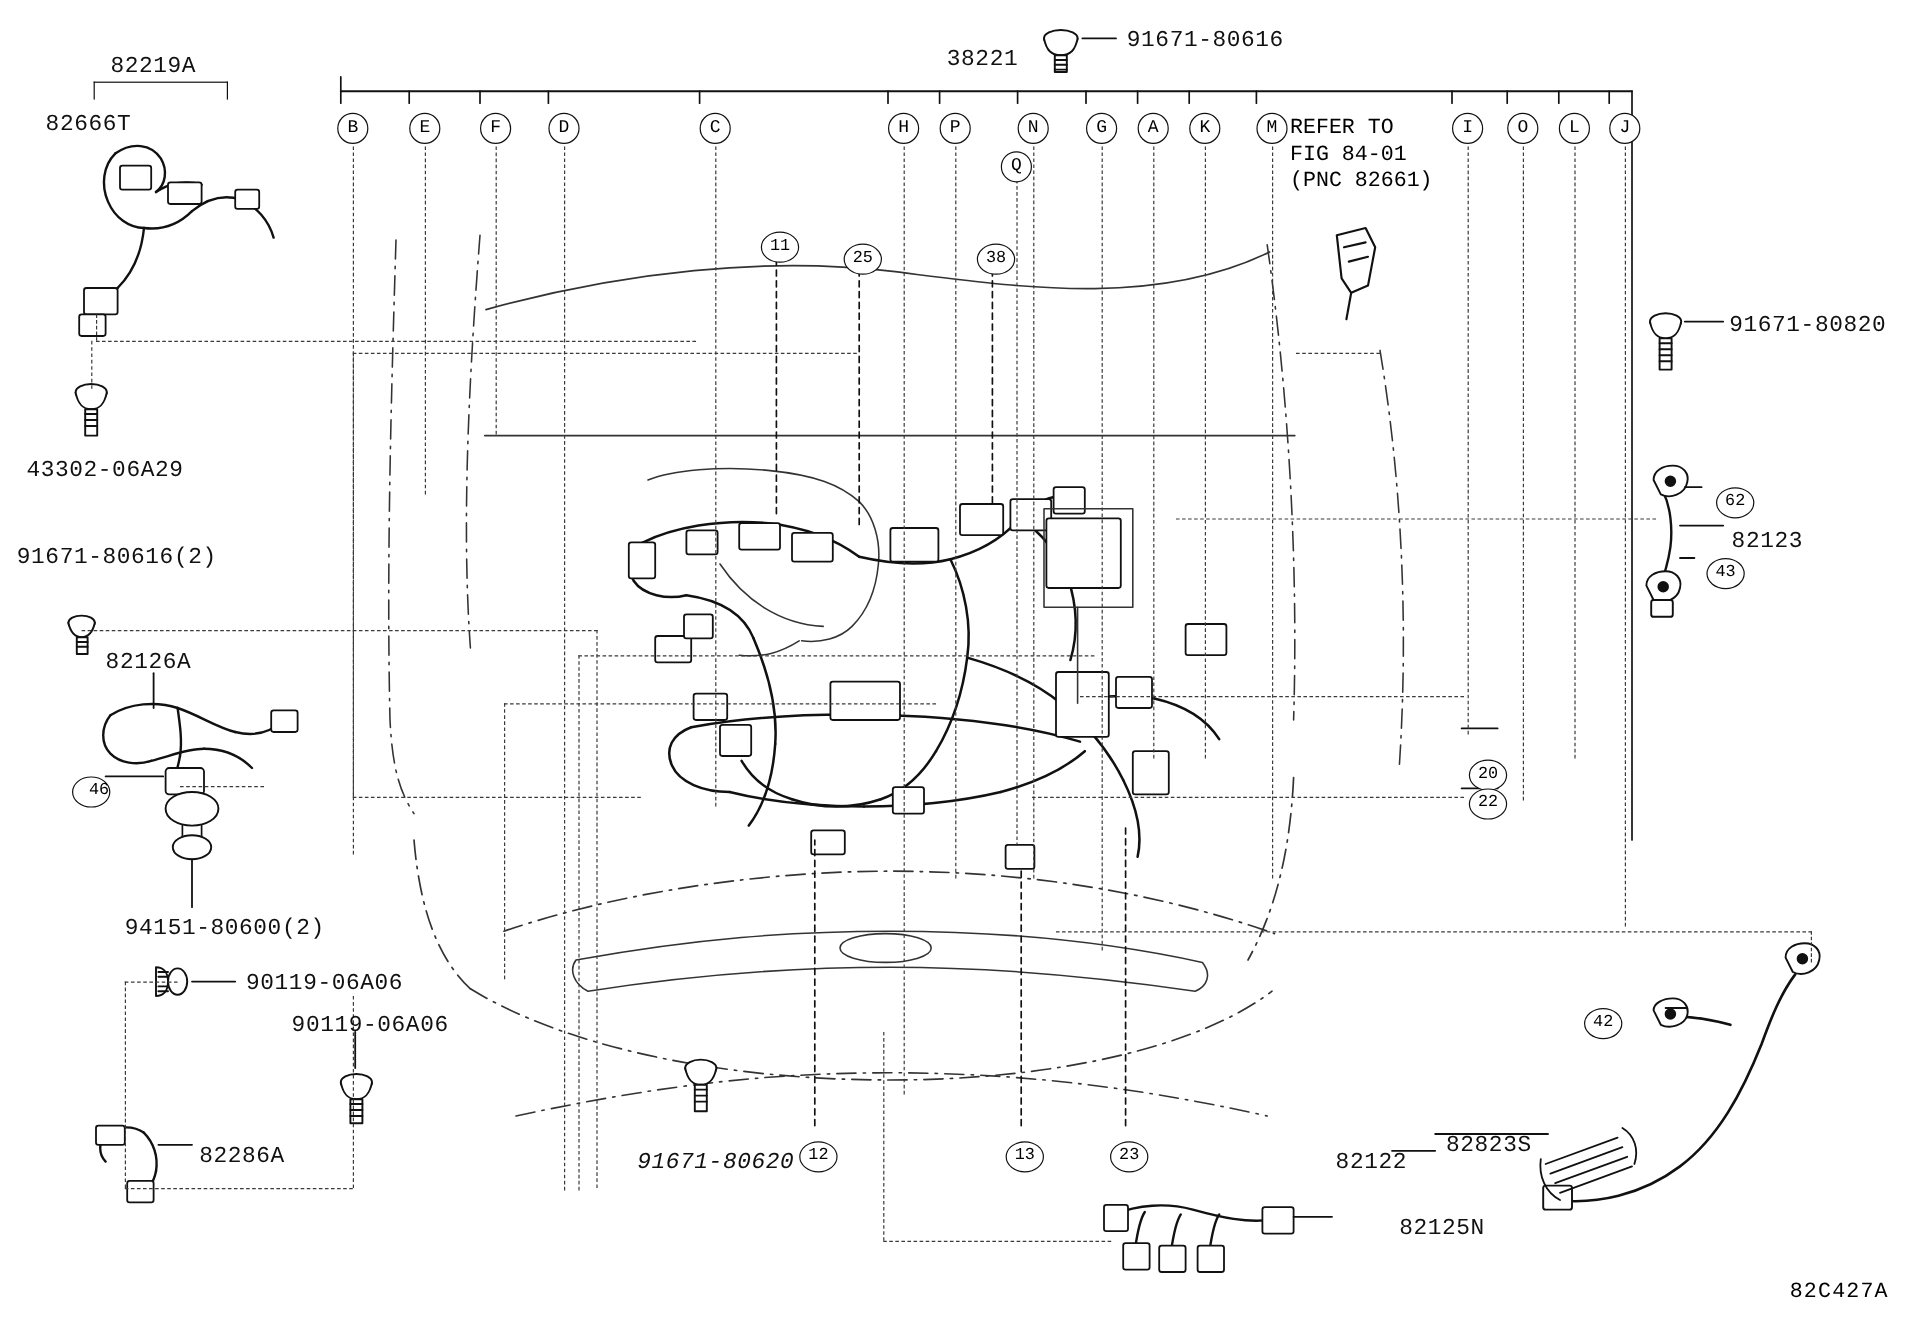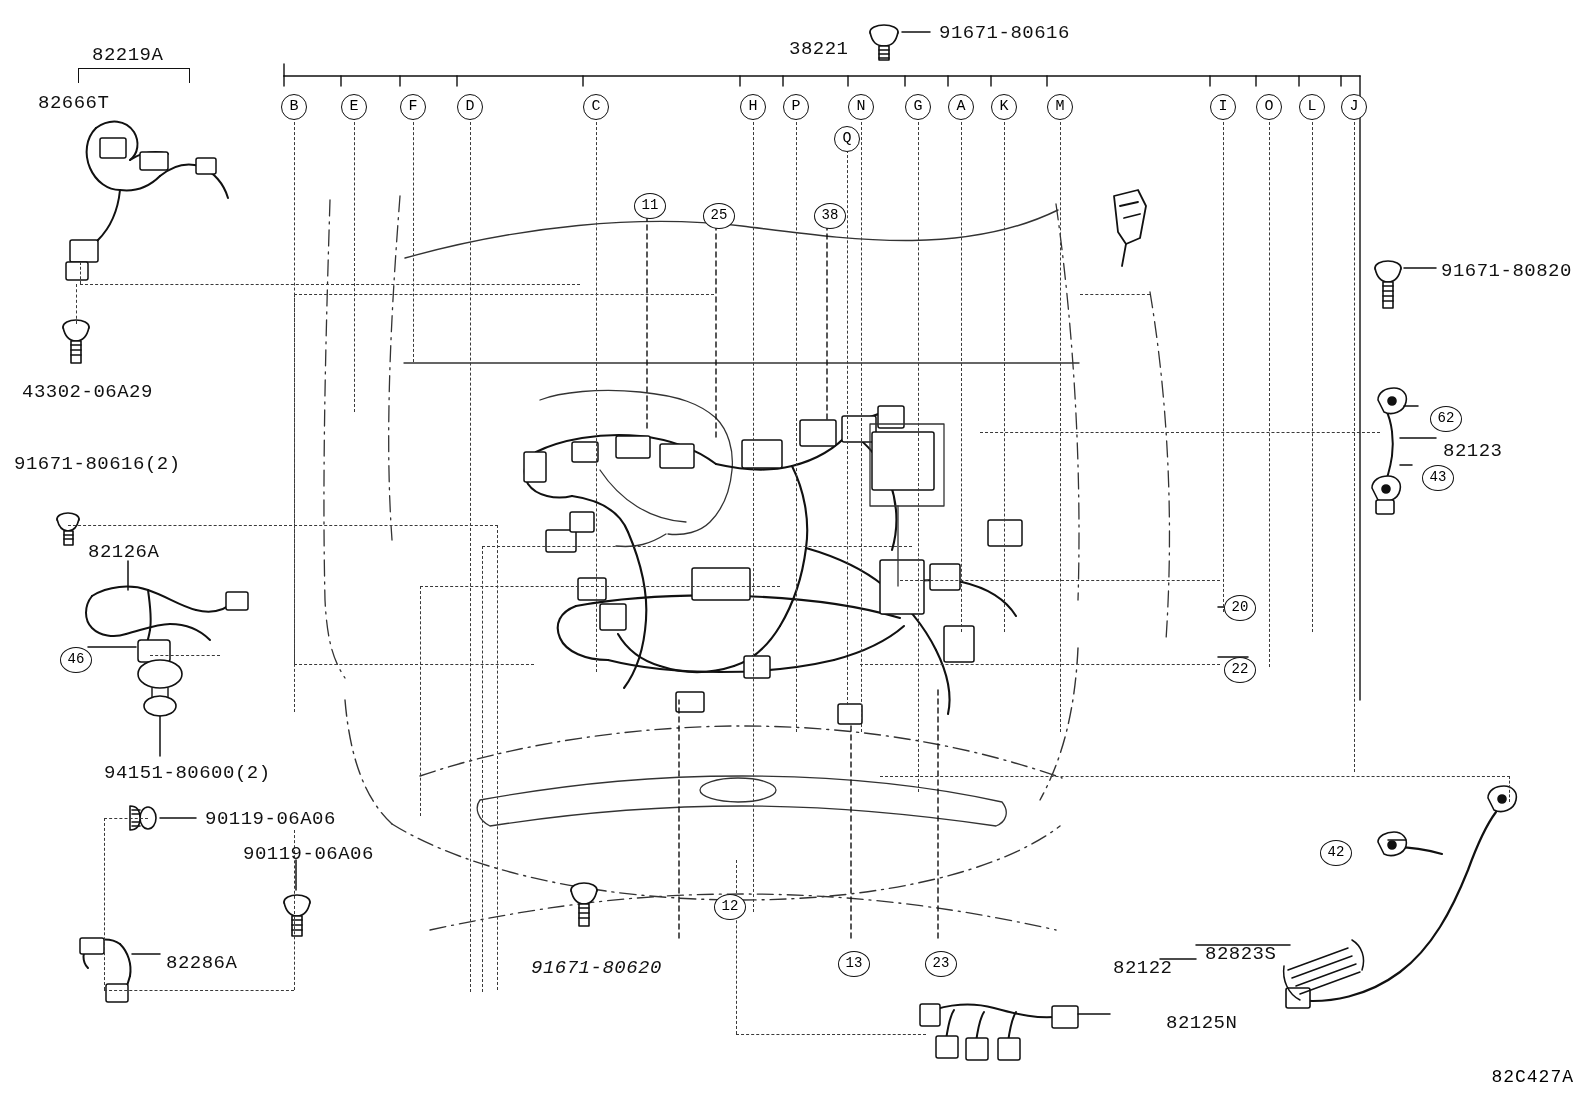--- a/index.html
+++ b/index.html
@@ -411,20 +411,23 @@
   <div class="lbl" style="left:88px; top:541px;">82126A</div>
   <div class="lbl" style="left:104px; top:762px;">94151-80600(2)</div>
   <div class="lbl" style="left:205px; top:808px;">90119-06A06</div>
   <div class="lbl" style="left:243px; top:843px;">90119-06A06</div>
   <div class="lbl" style="left:166px; top:952px;">82286A</div>
   <div class="lbl" style="left:531px; top:957px;font-style:italic;">91671-80620</div>
   <div class="lbl" style="left:1205px; top:943px;">82823S</div>
   <div class="lbl" style="left:1113px; top:957px;">82122</div>
   <div class="lbl" style="left:1118px; top:1012px;margin-left:48px;">82125N</div>
 
+  <div class="refbox" style="left:1075px; top:96px;">REFER TO
+FIG 84-01
+(PNC 82661)</div>
 
   <div class="circ" style="left:281px; top:94px;">B</div>
   <div class="circ" style="left:341px; top:94px;">E</div>
   <div class="circ" style="left:400px; top:94px;">F</div>
   <div class="circ" style="left:457px; top:94px;">D</div>
   <div class="circ" style="left:583px; top:94px;">C</div>
   <div class="circ" style="left:740px; top:94px;">H</div>
   <div class="circ" style="left:783px; top:94px;">P</div>
   <div class="circ" style="left:848px; top:94px;">N</div>
   <div class="circ" style="left:834px; top:126px;">Q</div>
@@ -435,23 +438,23 @@
   <div class="circ" style="left:1210px; top:94px;">I</div>
   <div class="circ" style="left:1256px; top:94px;">O</div>
   <div class="circ" style="left:1299px; top:94px;">L</div>
   <div class="circ" style="left:1341px; top:94px;">J</div>
 
   <div class="circ wide" style="left:634px; top:193px;">11</div>
   <div class="circ wide" style="left:703px; top:203px;">25</div>
   <div class="circ wide" style="left:814px; top:203px;">38</div>
   <div class="circ wide" style="left:1430px; top:406px;">62</div>
   <div class="circ wide" style="left:1422px; top:465px;">43</div>
-  <div class="circ wide" style="left:1224px; top:595px;">20</div>
+  <div class="circ wide" style="left:1224px; top:633px;">20</div>
   <div class="circ wide" style="left:1224px; top:657px;">22</div>
-  <div class="circ wide" style="left:60px; top:647px;">46</div>
+  <div class="circ wide" style="left:60px; top:647px;text-align:right;">46</div>
   <div class="circ wide" style="left:1320px; top:840px;">42</div>
-  <div class="circ wide" style="left:666px; top:894px;margin-left:48px;">12</div>
+  <div class="circ wide" style="left:666px; top:951px;">12</div>
   <div class="circ wide" style="left:838px; top:951px;">13</div>
   <div class="circ wide" style="left:925px; top:951px;">23</div>
 
   <div class="code">82C427A</div>
 
 </div>
 
 </body></html>

